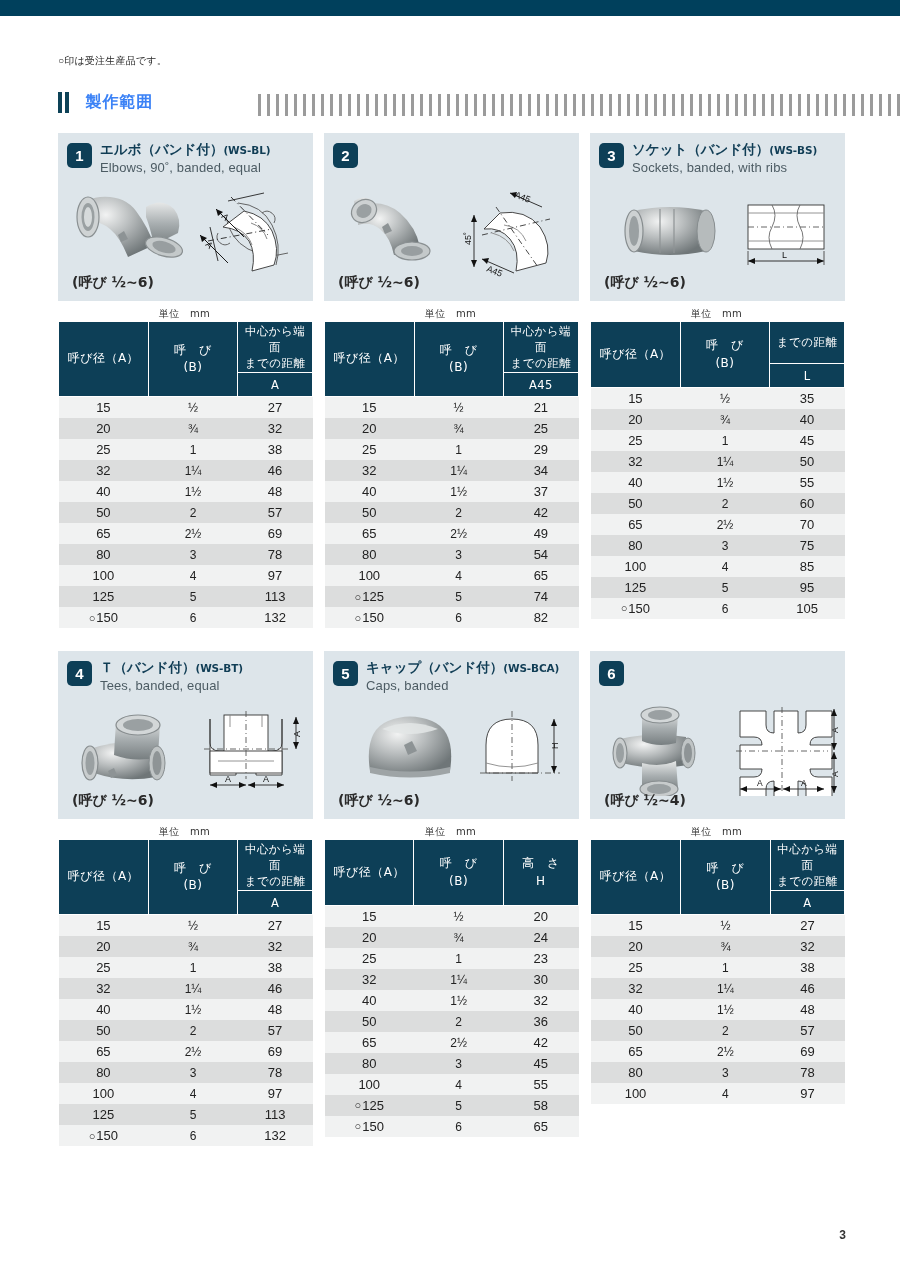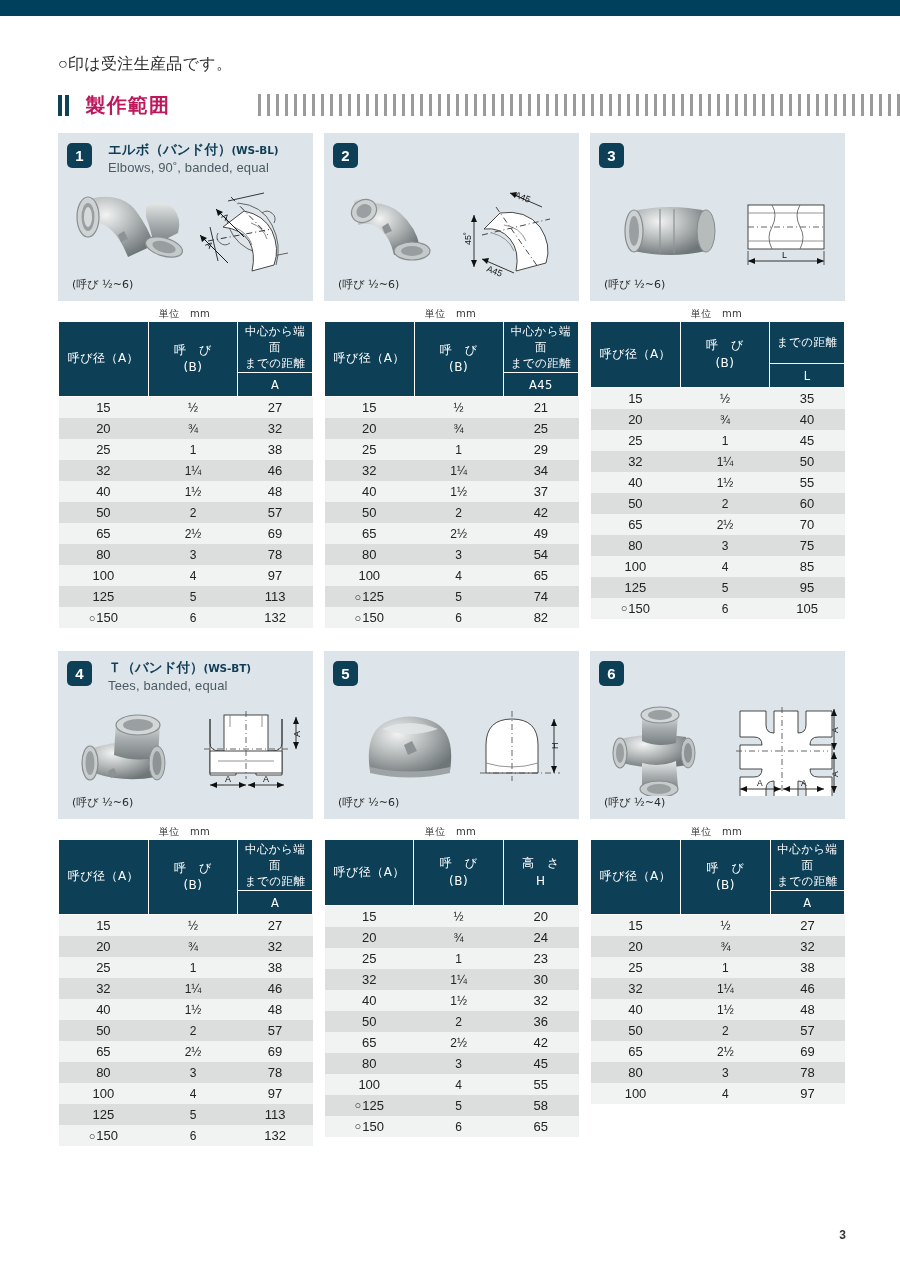--- a/index.html
+++ b/index.html
@@ -12,37 +12,37 @@
     position:relative;
     overflow:hidden;
     -webkit-font-smoothing:antialiased;
   }
   .topbar{
     position:absolute;left:0;top:0;width:900px;height:16px;
     background:#00405c;
   }
   .note{
     position:absolute;left:58px;top:54px;
-    font-size:16px;color:#2a2a2a;letter-spacing:.02em;
+    font-size:10px;color:#2a2a2a;letter-spacing:.02em;
   }
 
   
   .section-head{
     position:absolute;left:58px;top:92px;width:788px;height:28px;
   }
   .sh-bars{
     display:inline-block;vertical-align:middle;margin-right:9px;
   }
   .sh-bars i{
     display:inline-block;width:4px;height:21px;background:#0d4257;
     margin-right:3px;vertical-align:middle;
   }
   .sh-title{
     display:inline-block;vertical-align:middle;
-    font-size:20px;font-weight:700;color:#be185d;letter-spacing:.06em;
+    font-size:16px;font-weight:700;color:#3b82f6;letter-spacing:.06em;
     font-family:Liberation Serif, serif;
   }
   .sh-rule{
     position:absolute;left:200px;top:2px;width:646px;height:22px;
     background:repeating-linear-gradient(
        to right,#9b9b9b 0,#9b9b9b 3px,#ffffff 3px,#ffffff 9px);
   }
 
   
   .grid{position:absolute;left:58px;top:133px;width:788px;}
@@ -63,36 +63,37 @@
   .card-head{padding:9px 0 0 9px;display:flex;align-items:flex-start;}
   .badge{
     width:25px;height:25px;flex:0 0 25px;
     background:#0d3f57;color:#fff;
     border-radius:5px;
     font-size:15px;font-weight:700;
     display:flex;align-items:center;justify-content:center;
     font-family:"Liberation Sans",sans-serif;
     margin-top:1px;
   }
-  .titles{margin-left:16px;line-height:1.15;}
+  .titles{margin-left:8px;line-height:1.15;}
   .t-jp{
     font-size:13.5px;font-weight:700;color:#103d55;letter-spacing:0;
     font-family:"DejaVu Sans","Liberation Sans",sans-serif;
     white-space:nowrap;
   }
   .t-jp .code{font-size:10.5px;font-weight:700;letter-spacing:-.01em;}
   .t-en{
     font-size:13px;color:#4c5b63;margin-top:3px;letter-spacing:.01em;
     font-family:"Liberation Sans",sans-serif;white-space:nowrap;
   }
   .art{position:absolute;left:0;top:50px;width:255px;height:95px;}
   .cap{
     position:absolute;left:14px;bottom:9px;
-    font-size:11px;color:#2a2a2a;
+    font-size:14px;color:#2a2a2a;
     font-family:"DejaVu Sans","Liberation Sans",sans-serif;
+    font-weight:bold;
   }
 
   
   .unit{
     margin-top:6px;text-align:center;
     font-size:10px;color:#333;letter-spacing:.04em;
     font-family:"DejaVu Sans","Liberation Sans",sans-serif;
     padding-right:2px;
   }
 
@@ -393,20 +394,24 @@
             <td class="c-v">82</td>
           </tr>
         </tbody>
     </table>
   </div>
 
   <div class="col c3 row1">
     <div class="card">
       <div class="card-head">
         <div class="badge">3</div>
+        <div class="titles">
+          <div class="t-jp"><span>ソケット（バンド付）</span><span class="code">(WS-BS)</span></div>
+          <div class="t-en">Sockets, banded, with ribs</div>
+        </div>
       </div>
       <div class="art">
         <svg width="255" height="95" viewBox="0 0 255 95">
           <g>
             <path d="M44 28 q36 -8 72 0 l0 40 q-36 8 -72 0 z" fill="url(#m1)"></path>
             <ellipse cx="44" cy="48" rx="9" ry="21" fill="#cdd1d2" stroke="#878d8f" stroke-width="1.2"></ellipse>
             <ellipse cx="44" cy="48" rx="5" ry="15" fill="#9aa0a2"></ellipse>
             <ellipse cx="116" cy="48" rx="9" ry="21" fill="#b6bbbc" stroke="#878d8f" stroke-width="1"></ellipse>
             <path d="M70 26 l0 44 M84 26 l0 44" stroke="#8d9395" stroke-width="2" fill="none" opacity=".6"></path>
           </g>
@@ -626,20 +631,24 @@
             <td class="c-v">132</td>
           </tr>
         </tbody>
     </table>
   </div>
 
   <div class="col c2 row2">
     <div class="card">
       <div class="card-head">
         <div class="badge">5</div>
+        <div class="titles">
+          <div class="t-jp"><span>キャップ（バンド付）</span><span class="code">(WS-BCA)</span></div>
+          <div class="t-en">Caps, banded</div>
+        </div>
       </div>
       <div class="art">
         <svg width="255" height="95" viewBox="0 0 255 95">
           <g>
             <path d="M46 70 q-6 -40 18 -50 q22 -9 44 0 q24 10 18 50 q-40 8 -80 0 z" fill="url(#m1)"></path>
             <path d="M58 28 q28 -12 56 0 q-28 10 -56 0z" fill="#e3e6e6" opacity=".85"></path>
             <path d="M46 66 q40 9 80 0 l0 6 q-40 9 -80 0 z" fill="#9ea4a6"></path>
             <path d="M80 44 l8 -4 5 10 -9 4z" fill="#8d9395"></path>
           </g>
           <g fill="none" stroke="#333" stroke-width=".9">

